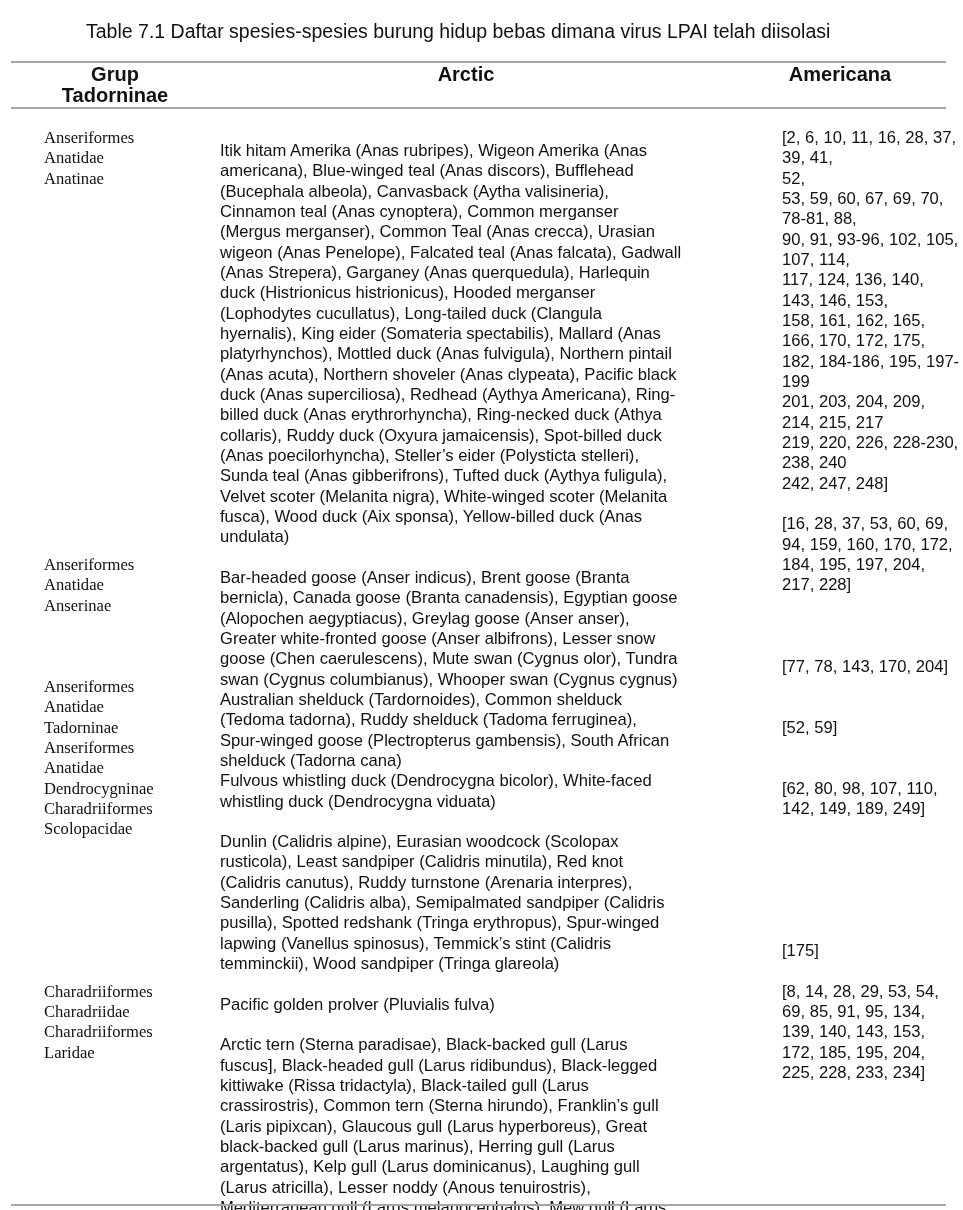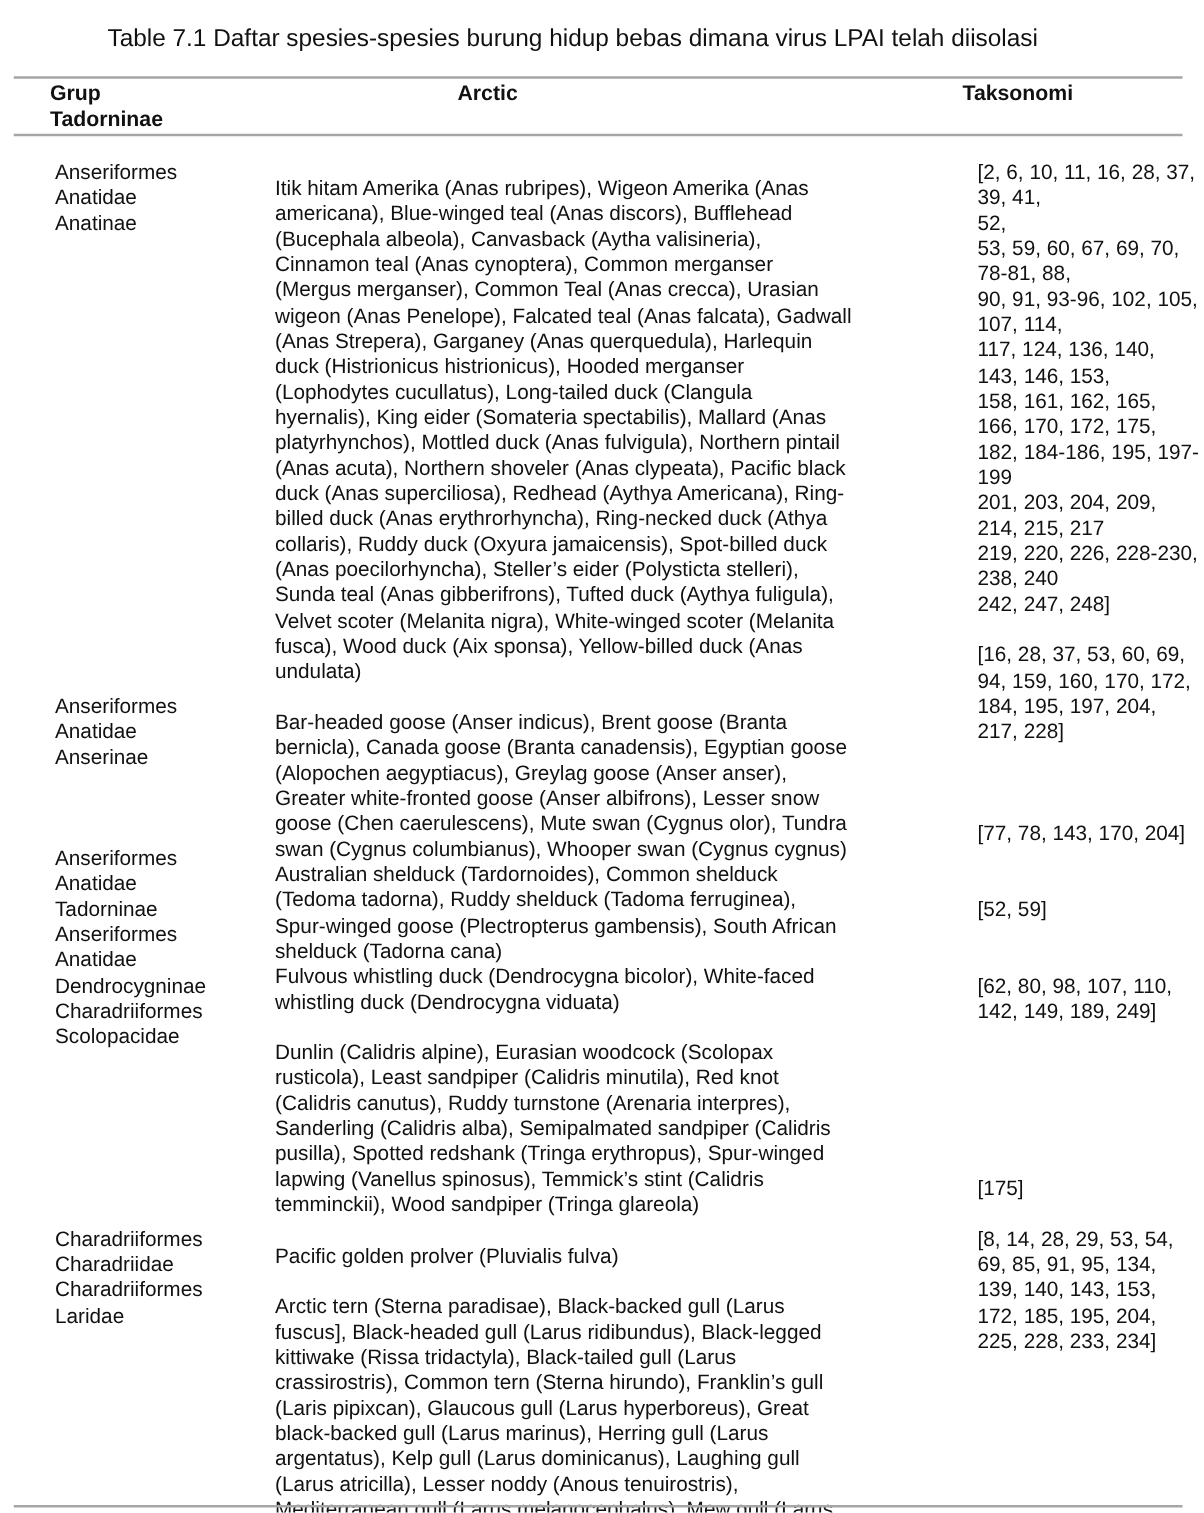--- a/index.html
+++ b/index.html
@@ -3,43 +3,43 @@
 <meta charset="utf-8">
 <style>
   html, body { margin: 0; padding: 0; background: #ffffff; }
   body { width: 963px; height: 1210px; position: relative; overflow: hidden;
          font-family: "Liberation Sans", sans-serif; color: #111111; }
   .title { position: absolute; left: 44px; top: 18px; font-size: 19.5px; line-height: 26px; white-space: nowrap; margin-left: 42px; }
   .rule { position: absolute; left: 11px; width: 935px; height: 2px; background: #a6a6a6; }
   .rule.top { top: 61px; }
   .rule.mid { top: 107px; }
   .rule.bot { top: 1204px; }
-  .th { position: absolute; font-weight: bold; font-size: 17px; line-height: 21px; }
+  .th { position: absolute; font-weight: bold; font-size: 20px; line-height: 21px; text-align: center; }
   .th.c1 { left: 40px; width: 150px; top: 64px; }
   .th.c2 { left: 366px; width: 200px; top: 64px; }
   .th.c3 { left: 770px; width: 140px; top: 64px; }
   .col { position: absolute; top: 128px; font-size: 16.6px; line-height: 20.33px; white-space: pre; }
-  .col.c1 { left: 44px; }
+  .col.c1 { left: 44px; font-family: Liberation Serif, serif; }
   .col.c2 { left: 220px; margin-top: 13px; }
   .col.c3 { left: 782px; }
   .col .ln { display: block; height: 20.33px; }
 </style>
 </head>
 <body>
 
 <div class="title">Table 7.1 Daftar spesies-spesies burung hidup bebas dimana virus LPAI telah diisolasi</div>
 
 <div class="rule top"></div>
 
 <div class="th c1">
   <span>Grup</span><br>
   <span>Tadorninae</span>
 </div>
 <div class="th c2">Arctic</div>
-<div class="th c3">Taksonomi</div>
+<div class="th c3">Americana</div>
 
 <div class="rule mid"></div>
 
 <div class="col c1" id="col-tax"><span class="ln">Anseriformes</span><span class="ln">Anatidae</span><span class="ln">Anatinae</span><span class="ln"></span><span class="ln"></span><span class="ln"></span><span class="ln"></span><span class="ln"></span><span class="ln"></span><span class="ln"></span><span class="ln"></span><span class="ln"></span><span class="ln"></span><span class="ln"></span><span class="ln"></span><span class="ln"></span><span class="ln"></span><span class="ln"></span><span class="ln"></span><span class="ln"></span><span class="ln"></span><span class="ln">Anseriformes</span><span class="ln">Anatidae</span><span class="ln">Anserinae</span><span class="ln"></span><span class="ln"></span><span class="ln"></span><span class="ln">Anseriformes</span><span class="ln">Anatidae</span><span class="ln">Tadorninae</span><span class="ln">Anseriformes</span><span class="ln">Anatidae</span><span class="ln">Dendrocygninae</span><span class="ln">Charadriiformes</span><span class="ln">Scolopacidae</span><span class="ln"></span><span class="ln"></span><span class="ln"></span><span class="ln"></span><span class="ln"></span><span class="ln"></span><span class="ln"></span><span class="ln">Charadriiformes</span><span class="ln">Charadriidae</span><span class="ln">Charadriiformes</span><span class="ln">Laridae</span></div>
 <div class="col c2" id="col-sp"><span class="ln">Itik hitam Amerika (Anas rubripes), Wigeon Amerika (Anas</span><span class="ln">americana), Blue-winged teal (Anas discors), Bufflehead</span><span class="ln">(Bucephala albeola), Canvasback (Aytha valisineria),</span><span class="ln">Cinnamon teal (Anas cynoptera), Common merganser</span><span class="ln">(Mergus merganser), Common Teal (Anas crecca), Urasian</span><span class="ln">wigeon (Anas Penelope), Falcated teal (Anas falcata), Gadwall</span><span class="ln">(Anas Strepera), Garganey (Anas querquedula), Harlequin</span><span class="ln">duck (Histrionicus histrionicus), Hooded merganser</span><span class="ln">(Lophodytes cucullatus), Long-tailed duck (Clangula</span><span class="ln">hyernalis), King eider (Somateria spectabilis), Mallard (Anas</span><span class="ln">platyrhynchos), Mottled duck (Anas fulvigula), Northern pintail</span><span class="ln">(Anas acuta), Northern shoveler (Anas clypeata), Pacific black</span><span class="ln">duck (Anas superciliosa), Redhead (Aythya Americana), Ring-</span><span class="ln">billed duck (Anas erythrorhyncha), Ring-necked duck (Athya</span><span class="ln">collaris), Ruddy duck (Oxyura jamaicensis), Spot-billed duck</span><span class="ln">(Anas poecilorhyncha), Steller’s eider (Polysticta stelleri),</span><span class="ln">Sunda teal (Anas gibberifrons), Tufted duck (Aythya fuligula),</span><span class="ln">Velvet scoter (Melanita nigra), White-winged scoter (Melanita</span><span class="ln">fusca), Wood duck (Aix sponsa), Yellow-billed duck (Anas</span><span class="ln">undulata)</span><span class="ln"></span><span class="ln">Bar-headed goose (Anser indicus), Brent goose (Branta</span><span class="ln">bernicla), Canada goose (Branta canadensis), Egyptian goose</span><span class="ln">(Alopochen aegyptiacus), Greylag goose (Anser anser),</span><span class="ln">Greater white-fronted goose (Anser albifrons), Lesser snow</span><span class="ln">goose (Chen caerulescens), Mute swan (Cygnus olor), Tundra</span><span class="ln">swan (Cygnus columbianus), Whooper swan (Cygnus cygnus)</span><span class="ln">Australian shelduck (Tardornoides), Common shelduck</span><span class="ln">(Tedoma tadorna), Ruddy shelduck (Tadoma ferruginea),</span><span class="ln">Spur-winged goose (Plectropterus gambensis), South African</span><span class="ln">shelduck (Tadorna cana)</span><span class="ln">Fulvous whistling duck (Dendrocygna bicolor), White-faced</span><span class="ln">whistling duck (Dendrocygna viduata)</span><span class="ln"></span><span class="ln">Dunlin (Calidris alpine), Eurasian woodcock (Scolopax</span><span class="ln">rusticola), Least sandpiper (Calidris minutila), Red knot</span><span class="ln">(Calidris canutus), Ruddy turnstone (Arenaria interpres),</span><span class="ln">Sanderling (Calidris alba), Semipalmated sandpiper (Calidris</span><span class="ln">pusilla), Spotted redshank (Tringa erythropus), Spur-winged</span><span class="ln">lapwing (Vanellus spinosus), Temmick’s stint (Calidris</span><span class="ln">temminckii), Wood sandpiper (Tringa glareola)</span><span class="ln"></span><span class="ln">Pacific golden prolver (Pluvialis fulva)</span><span class="ln"></span><span class="ln">Arctic tern (Sterna paradisae), Black-backed gull (Larus</span><span class="ln">fuscus], Black-headed gull (Larus ridibundus), Black-legged</span><span class="ln">kittiwake (Rissa tridactyla), Black-tailed gull (Larus</span><span class="ln">crassirostris), Common tern (Sterna hirundo), Franklin’s gull</span><span class="ln">(Laris pipixcan), Glaucous gull (Larus hyperboreus), Great</span><span class="ln">black-backed gull (Larus marinus), Herring gull (Larus</span><span class="ln">argentatus), Kelp gull (Larus dominicanus), Laughing gull</span><span class="ln">(Larus atricilla), Lesser noddy (Anous tenuirostris),</span><span class="ln">Mediterranean gull (Larus melanocephalus), Mew gull (Larus</span></div>
 <div class="col c3" id="col-ref"><span class="ln">[2, 6, 10, 11, 16, 28, 37,</span><span class="ln">39, 41,</span><span class="ln">52,</span><span class="ln">53, 59, 60, 67, 69, 70,</span><span class="ln">78-81, 88,</span><span class="ln">90, 91, 93-96, 102, 105,</span><span class="ln">107, 114,</span><span class="ln">117, 124, 136, 140,</span><span class="ln">143, 146, 153,</span><span class="ln">158, 161, 162, 165,</span><span class="ln">166, 170, 172, 175,</span><span class="ln">182, 184-186, 195, 197-</span><span class="ln">199</span><span class="ln">201, 203, 204, 209,</span><span class="ln">214, 215, 217</span><span class="ln">219, 220, 226, 228-230,</span><span class="ln">238, 240</span><span class="ln">242, 247, 248]</span><span class="ln"></span><span class="ln">[16, 28, 37, 53, 60, 69,</span><span class="ln">94, 159, 160, 170, 172,</span><span class="ln">184, 195, 197, 204,</span><span class="ln">217, 228]</span><span class="ln"></span><span class="ln"></span><span class="ln"></span><span class="ln">[77, 78, 143, 170, 204]</span><span class="ln"></span><span class="ln"></span><span class="ln">[52, 59]</span><span class="ln"></span><span class="ln"></span><span class="ln">[62, 80, 98, 107, 110,</span><span class="ln">142, 149, 189, 249]</span><span class="ln"></span><span class="ln"></span><span class="ln"></span><span class="ln"></span><span class="ln"></span><span class="ln"></span><span class="ln">[175]</span><span class="ln"></span><span class="ln">[8, 14, 28, 29, 53, 54,</span><span class="ln">69, 85, 91, 95, 134,</span><span class="ln">139, 140, 143, 153,</span><span class="ln">172, 185, 195, 204,</span><span class="ln">225, 228, 233, 234]</span></div>
 
 <div class="rule bot"></div>
 
 </body></html>

